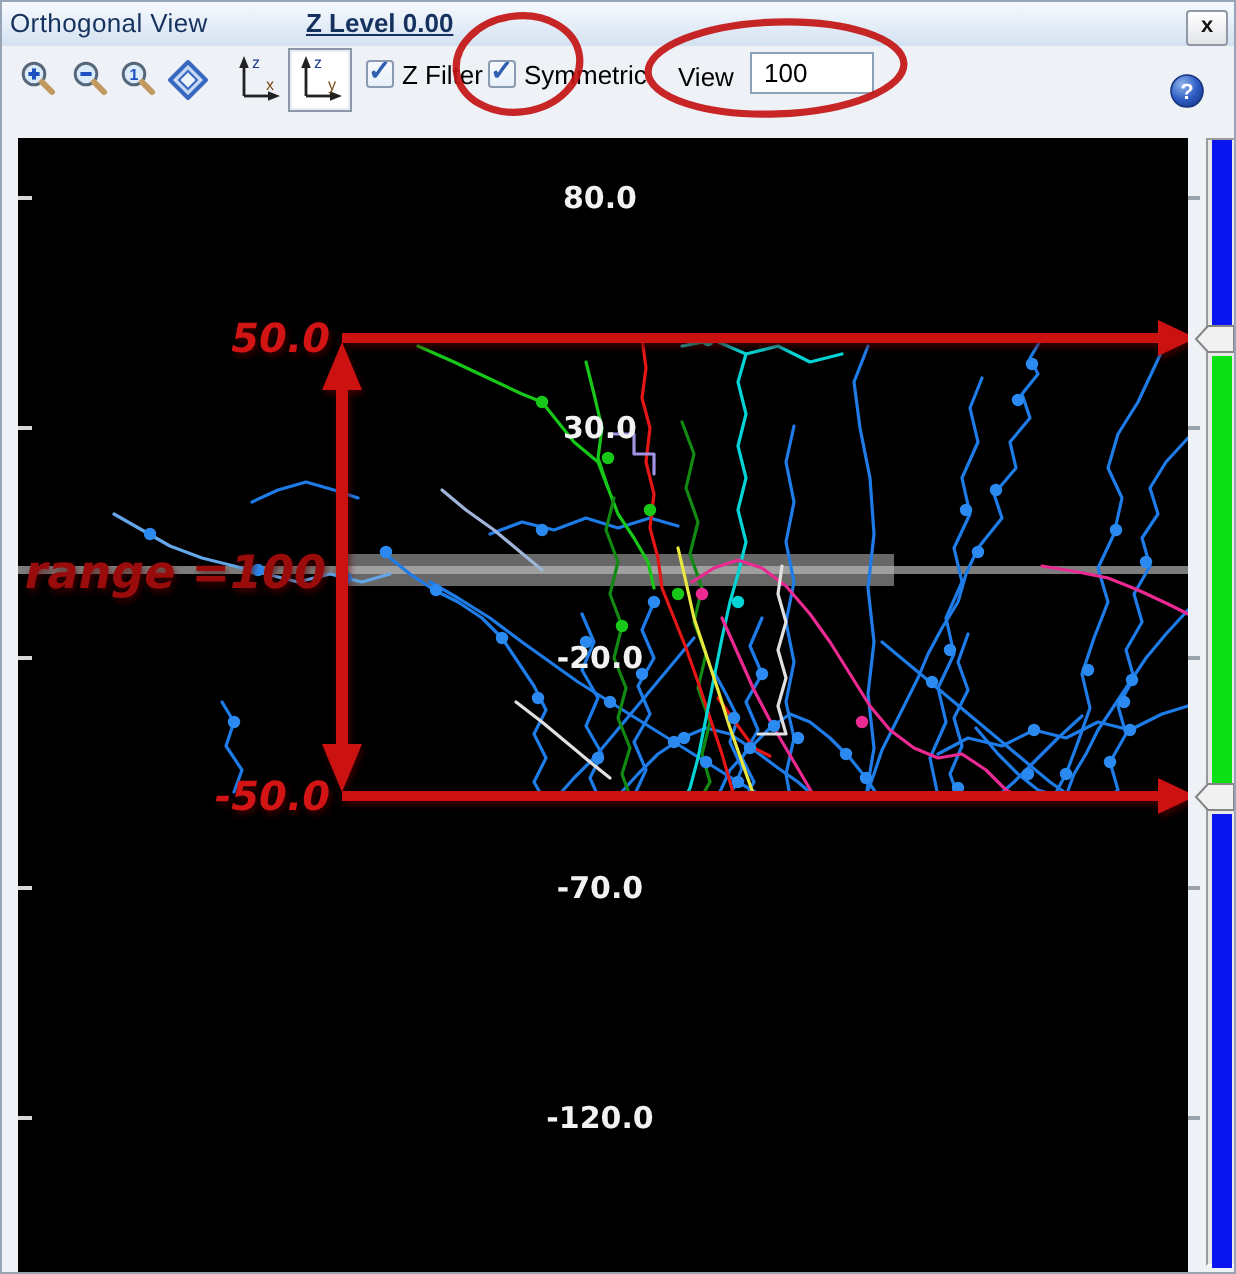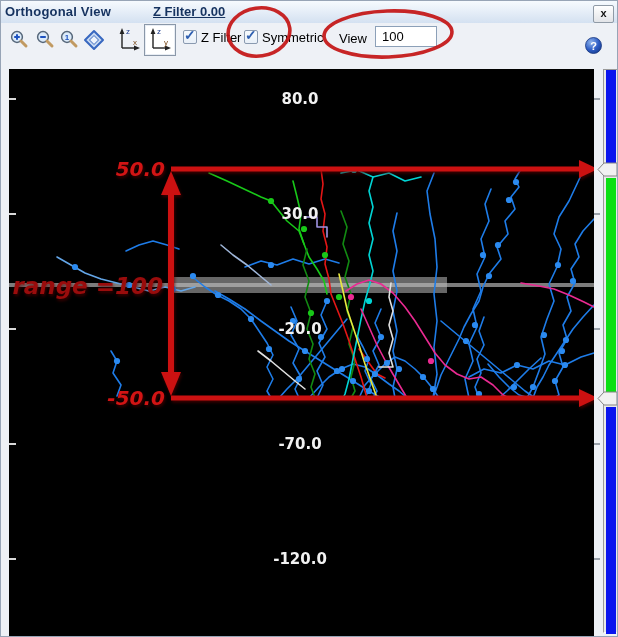--- a/index.html
+++ b/index.html
@@ -1,19 +1,19 @@
 <!DOCTYPE html>
 <html><head>
 <meta charset="utf-8">
 <style>
   html,body{margin:0;padding:0;background:#ffffff;font-family:"Liberation Sans",sans-serif;}
   .window{position:relative;width:618px;height:637px;box-sizing:border-box;border:1px solid #97a4b6;background:#eef1f6;overflow:hidden;}
   
   .titlebar{position:absolute;left:0;top:0;right:0;height:22px;background:linear-gradient(#f6fafe,#d4e1f1);border-bottom:1px solid #c6d2e2;}
-  .title{position:absolute;left:4px;top:3px;font-size:13px;font-weight:bold;color:#15325f;letter-spacing:.2px;}
+  .title{position:absolute;left:4px;top:3px;font-size:13px;font-weight:normal;color:#15325f;letter-spacing:.2px;}
   .subtitle{position:absolute;left:152px;top:3px;font-size:13px;font-weight:bold;color:#15325f;text-decoration:underline;}
   .close-btn{position:absolute;right:3px;top:4px;width:19px;height:16px;border:1px solid #8f9aa6;border-radius:2px;
     background:linear-gradient(#ffffff,#e2e4e8);font-size:11px;font-weight:bold;color:#111;text-align:center;line-height:14px;cursor:default;}
   
   .toolbar{position:absolute;left:0;top:22px;right:0;height:44px;background:#eef1f6;}
   .tbtn{position:absolute;width:22px;height:22px;top:6px;}
   .tbtn svg{display:block;}
   .axisbtn{position:absolute;width:30px;height:30px;top:1px;}
   .axisbtn.selected{background:#ffffff;border:1px solid #8a97a8;box-shadow:inset 0 0 0 1px #e8edf4;}
   .checkbox{position:absolute;top:7px;width:14px;height:14px;box-sizing:border-box;border:1px solid #8a9ab0;border-radius:2px;
@@ -35,21 +35,21 @@
   .gtick{position:absolute;left:0;width:6px;height:2px;background:#9aa2ac;}
   .overlay{position:absolute;left:0;top:0;pointer-events:none;}
 </style>
 </head>
 <body>
 
 <div class="window">
 
   <div class="titlebar">
     <span class="title">Orthogonal View</span>
-    <span class="subtitle">Z Filter 0.00</span>
+    <span class="subtitle">Z Level 0.00</span>
     <div class="close-btn">x</div>
   </div>
 
   <div class="toolbar">
     <div class="tbtn" style="left:8px">
       <span>
         <svg width="22" height="22">
             <circle cx="8" cy="8" r="5.4" fill="#dcebfa" stroke="#56677a" stroke-width="1.5"></circle>
         <line x1="12" y1="12" x2="17" y2="17" stroke="#c19a62" stroke-width="3" stroke-linecap="round"></line>
         <line x1="5.2" y1="8" x2="10.8" y2="8" stroke="#1d52c0" stroke-width="2"></line>

